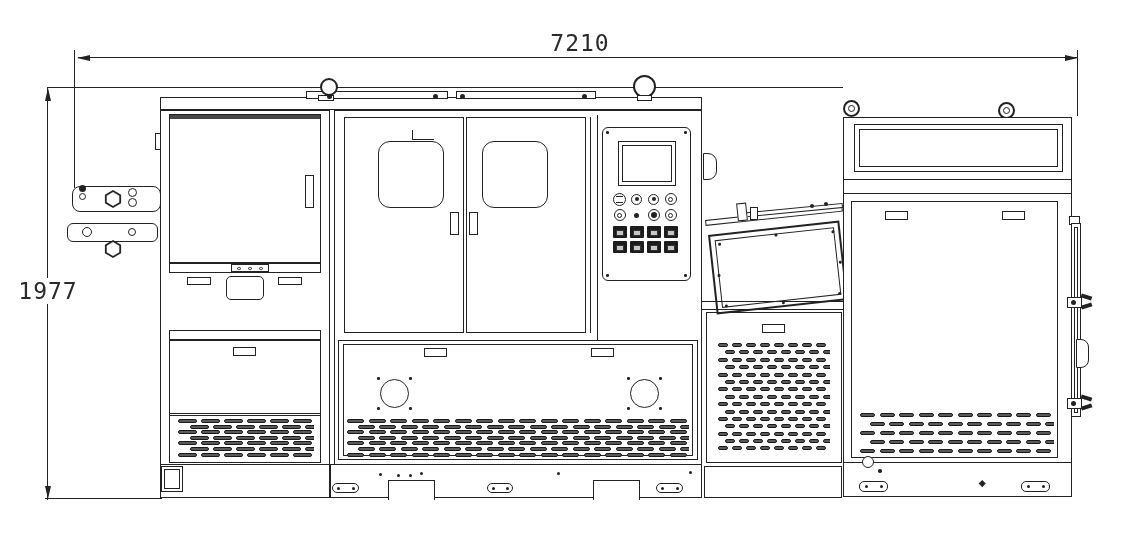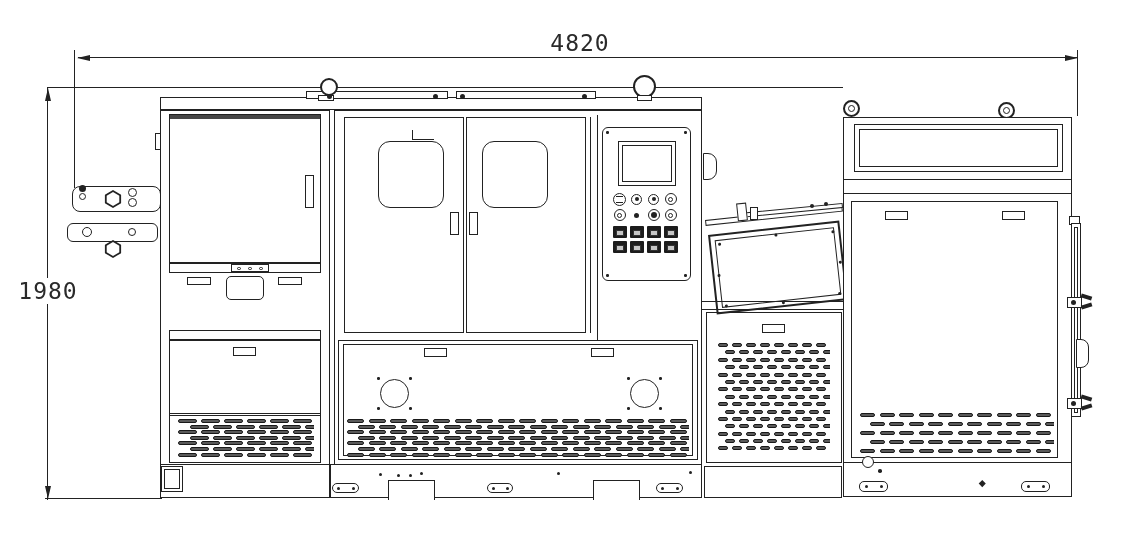--- a/index.html
+++ b/index.html
@@ -42,28 +42,28 @@
 </style>
 </head>
 <body>
 
 <div id="canvas">
 
   <div>
     <div class="abs hl" style="left:78px;top:57px;width:1000px;"></div>
     <div class="abs arr" style="left:77px;top:54.5px;border-right:13px solid var(--line,#222);border-top:3.5px solid transparent;border-bottom:3.5px solid transparent;"></div>
     <div class="abs arr" style="left:1065px;top:54.5px;border-left:13px solid var(--line,#222);border-top:3.5px solid transparent;border-bottom:3.5px solid transparent;"></div>
-    <div class="abs dimlabel" style="left:528px;top:30px;width:104px;">4820</div>
+    <div class="abs dimlabel" style="left:528px;top:30px;width:104px;">7210</div>
     <div class="abs vl" style="left:74px;top:50px;height:138px;"></div>
     <div class="abs vl" style="left:1077px;top:50px;height:66px;"></div>
     <div class="abs hl" style="left:47px;top:87px;width:796px;"></div>
     <div class="abs vl" style="left:47px;top:88px;height:412px;"></div>
     <div class="abs arr" style="left:44.5px;top:88px;border-bottom:13px solid var(--line,#222);border-left:3.5px solid transparent;border-right:3.5px solid transparent;"></div>
     <div class="abs arr" style="left:44.5px;top:486px;border-top:13px solid var(--line,#222);border-left:3.5px solid transparent;border-right:3.5px solid transparent;"></div>
-    <div class="abs dimlabel" style="left:14px;top:278px;width:68px;">1980</div>
+    <div class="abs dimlabel" style="left:14px;top:278px;width:68px;">1977</div>
     <div class="abs hl" style="left:45px;top:498px;width:117px;"></div>
   </div>
 
   <div>
     <div class="abs ln" style="left:160px;top:97px;width:542px;height:13px;"></div>
     <div class="abs ln12" style="left:306px;top:91px;width:142px;height:8px;background:#fff;"></div>
     <div class="abs ln12" style="left:456px;top:91px;width:140px;height:8px;background:#fff;"></div>
     <div class="abs circ" style="left:320px;top:78px;width:18px;height:18px;border-width:2.2px;"></div>
     <div class="abs ln12" style="left:318px;top:95px;width:16px;height:6px;background:#fff;"></div>
     <div class="abs circ" style="left:633px;top:75px;width:23px;height:23px;border-width:2.5px;"></div>

